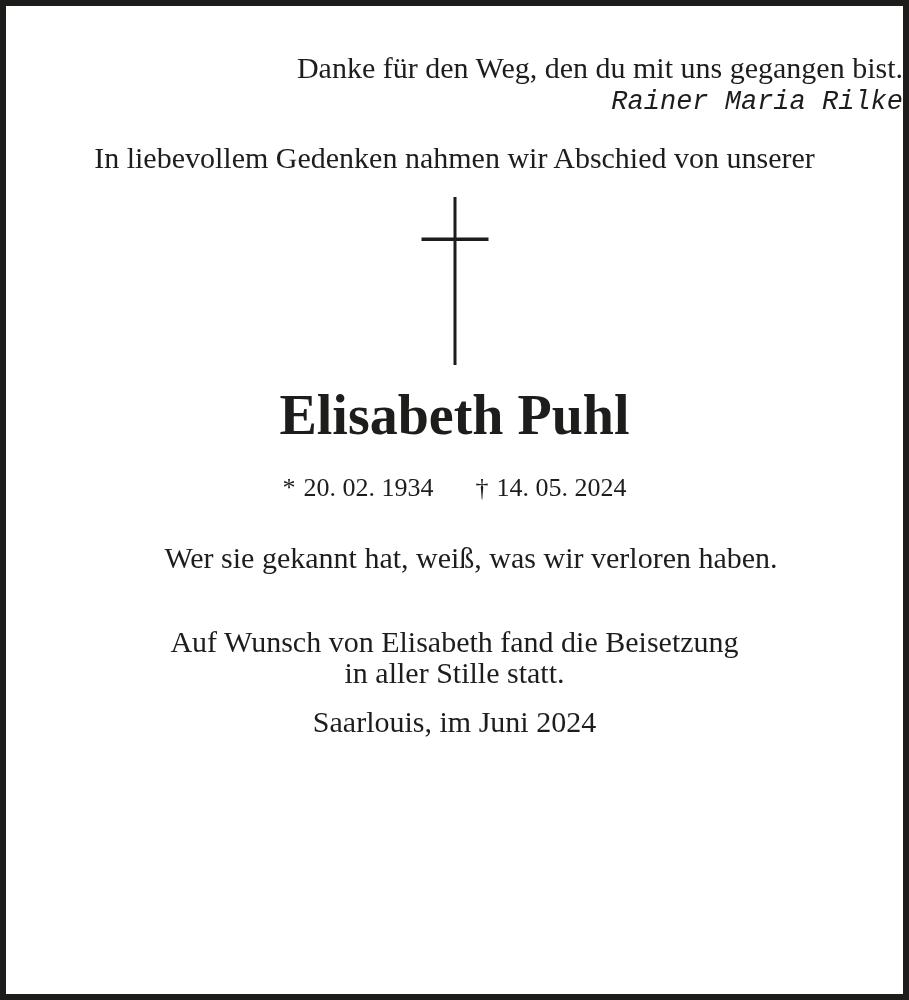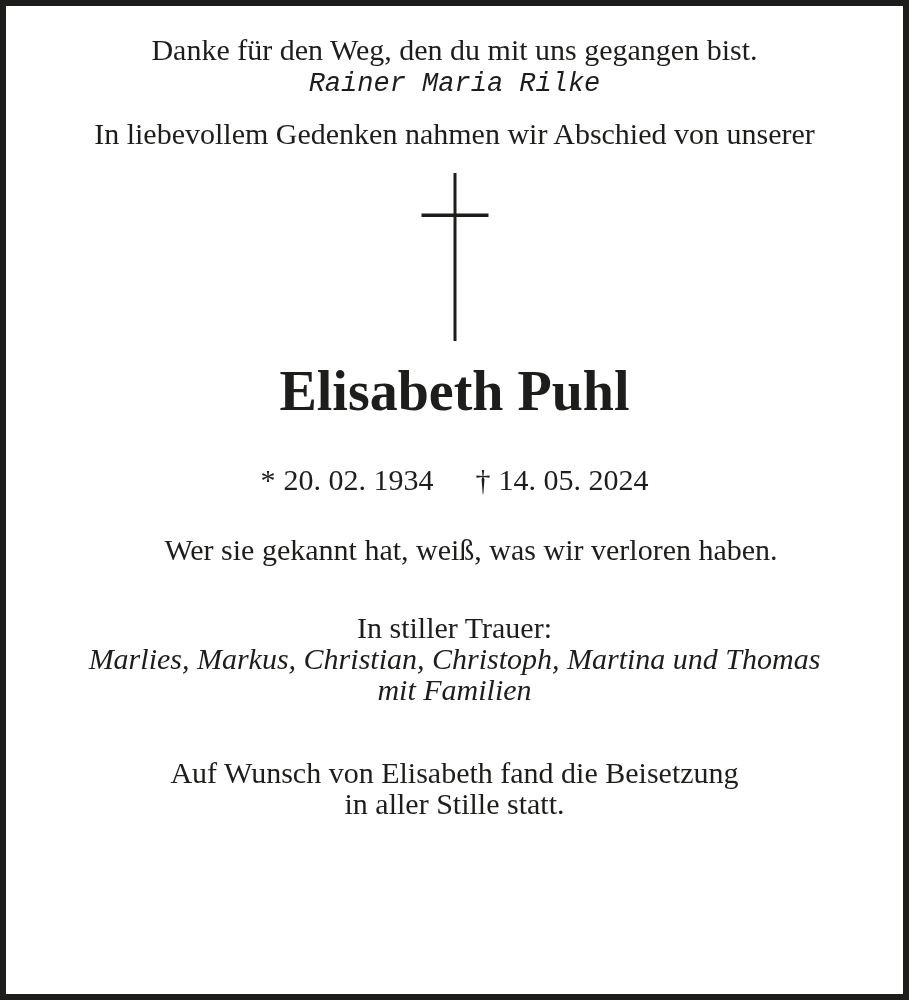--- a/index.html
+++ b/index.html
@@ -12,50 +12,51 @@
     width: 909px;
     height: 1000px;
     background: #ffffff;
     border: 6px solid #1d1d1b;
     font-family: "Liberation Serif", "DejaVu Serif", serif;
     color: #1d1d1b;
     text-align: center;
     overflow: hidden;
   }
   .poem {
-    padding-top: 26px;
+    padding-top: 44px;
     font-size: 30px;
     line-height: 35px;
+    text-align: right;
   }
   .poem-author {
     font-style: italic;
     font-size: 27px;
     line-height: 30px;
     margin-top: 2px;
     font-family: Liberation Mono, monospace;
   }
   .intro {
-    margin-top: 19px;
+    margin-top: 25px;
     font-size: 30px;
     line-height: 31px;
   }
   .cross-wrap {
     margin-top: 24px;
     height: 168px;
   }
   .deceased-name {
     margin-top: 17px;
     font-size: 56px;
     line-height: 66px;
     font-weight: bold;
     letter-spacing: 0px;
   }
   .dates {
-    margin-top: 40px;
-    font-size: 30px;
+    margin-top: 24px;
+    font-size: 26px;
     line-height: 32px;
   }
   .death-group {
     margin-left: 42px;
   }
   .symbol {
     margin-right: 8px;
   }
   .tribute {
     margin-top: 38px;
@@ -105,25 +106,21 @@
   </div>
 
   <div class="deceased-name">Elisabeth Puhl</div>
 
   <div class="dates">
     <span class="birth-group"><span class="symbol">*</span><span>20. 02. 1934</span></span><span class="death-group"><span class="symbol">†</span><span>14. 05. 2024</span></span>
   </div>
 
   <div class="tribute">Wer sie gekannt hat, weiß, was wir verloren haben.</div>
 
-  <div class="mourners">
-    <div class="heading">In stiller Trauer:</div>
-    <div class="names">Marlies, Markus, Christian, Christoph, Martina und Thomas</div>
-    <div class="suffix">mit Familien</div>
-  </div>
 
   <div class="closing">
     <div>Auf Wunsch von Elisabeth fand die Beisetzung</div>
     <div>in aller Stille statt.</div>
   </div>
 
+  <div class="place-date">Saarlouis, im Juni 2024</div>
 
 </div>
 
 </body></html>

